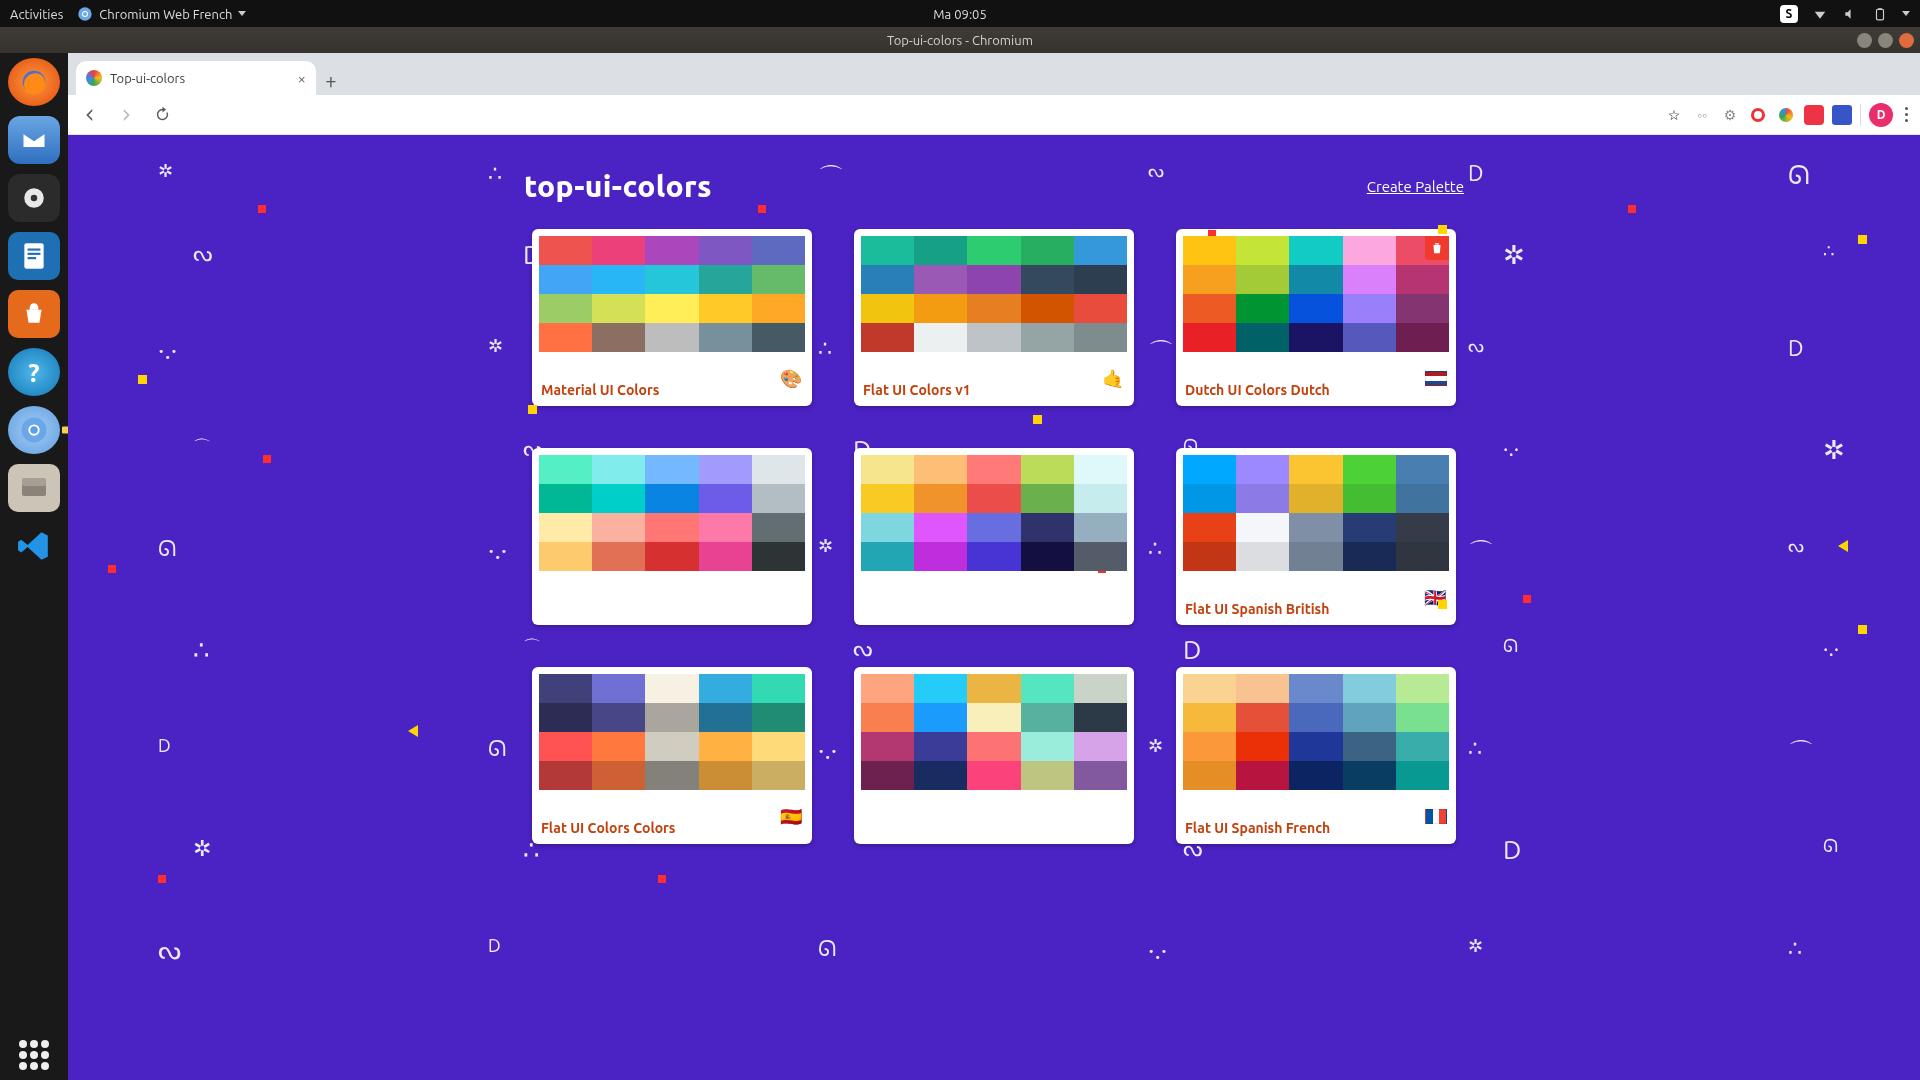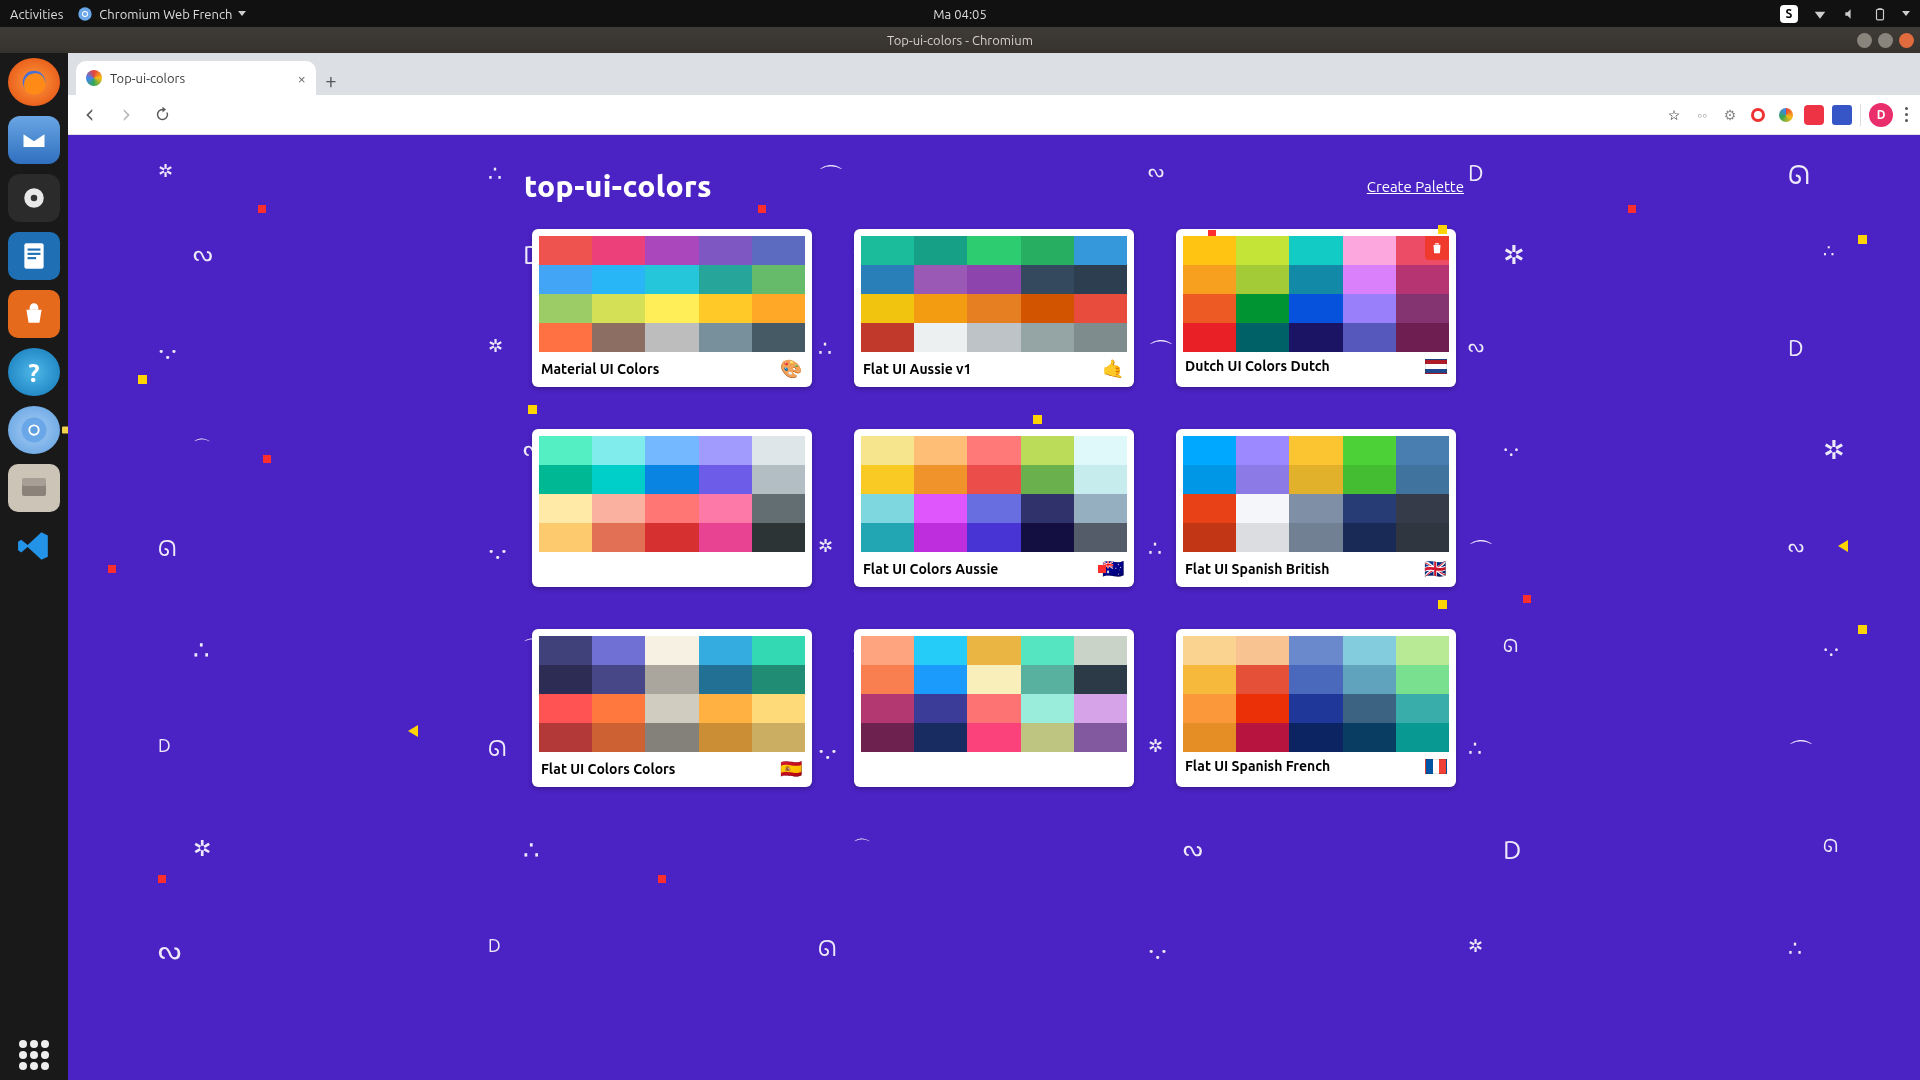--- a/index.html
+++ b/index.html
@@ -92,21 +92,21 @@
   .brand{color:#fff;font-weight:800;font-size:30px;letter-spacing:0.3px;}
   .create-link{color:#fff;font-size:15px;text-decoration:underline;}
 
   .grid{display:grid;grid-template-columns:repeat(3,280px);gap:42px 42px;justify-content:center;}
   .card{background:#fff;border-radius:6px;padding:7px 7px 2px 7px;box-shadow:0 2px 4px rgba(0,0,0,0.25);}
   .swatches{display:grid;grid-template-columns:repeat(5,1fr);grid-template-rows:repeat(4,29px);position:relative;}
   .swatch{}
   .del-badge{position:absolute;top:0;right:0;width:24px;height:24px;background:#ef3a2d;display:flex;align-items:center;justify-content:center;border-radius:0 0 0 4px;}
   .del-badge svg{width:14px;height:14px;fill:#fff;}
   .card-foot{display:flex;align-items:center;justify-content:space-between;padding:6px 2px 6px 2px;}
-  .card-title{font-size:14px;font-weight:700;color:#000000;}
+  .card-title{font-size:14px;font-weight:700;color:#c2410c;margin-top:24px;}
   .emoji{font-size:18px;}
   .flag{width:22px;height:15px;display:inline-block;border:1px solid rgba(0,0,0,0.1);}
 </style>
 </head>
 <body>
 
 <div class="topbar">
   <div class="left">
     <span>Activities</span>
     <span class="app">
@@ -114,21 +114,21 @@
         <svg viewBox="0 0 24 24" width="16" height="16">
             <circle cx="12" cy="12" r="10" fill="#6aa7e8"></circle>
             <circle cx="12" cy="12" r="4.5" fill="#fff"></circle>
             <circle cx="12" cy="12" r="3" fill="#6aa7e8"></circle>
           </svg>
       </span>
       <span>Chromium Web French</span>
       <span class="triangle-down"></span>
     </span>
   </div>
-  <div class="center">Ma 04:05</div>
+  <div class="center">Ma 09:05</div>
   <div class="right">
     <span class="skype-badge">S</span>
     <span class="sys-icon">
         <svg width="14" height="14" viewBox="0 0 24 24">
           <path fill="#ccc" d="M12 20l9-12H3z"></path>
         </svg>
       </span>
     <span class="sys-icon">
         <svg width="14" height="14" viewBox="0 0 24 24">
           <path fill="#ccc" d="M4 9v6h4l5 5V4L8 9H4z"></path>
@@ -398,21 +398,21 @@
               <div class="swatch" style="background: rgb(230, 126, 34);"></div>
               <div class="swatch" style="background: rgb(211, 84, 0);"></div>
               <div class="swatch" style="background: rgb(231, 76, 60);"></div>
               <div class="swatch" style="background: rgb(192, 57, 43);"></div>
               <div class="swatch" style="background: rgb(236, 240, 241);"></div>
               <div class="swatch" style="background: rgb(189, 195, 199);"></div>
               <div class="swatch" style="background: rgb(149, 165, 166);"></div>
               <div class="swatch" style="background: rgb(127, 140, 141);"></div>
             </div>
             <div class="card-foot">
-              <span class="card-title">Flat UI Aussie v1</span>
+              <span class="card-title">Flat UI Colors v1</span>
               <span class="emoji">🤙</span>
             </div>
           </div>
           <div class="card">
             <div class="swatches">
               <div class="swatch" style="background: rgb(255, 195, 18);"></div>
               <div class="swatch" style="background: rgb(196, 229, 56);"></div>
               <div class="swatch" style="background: rgb(18, 203, 196);"></div>
               <div class="swatch" style="background: rgb(253, 167, 223);"></div>
               <div class="swatch" style="background: rgb(237, 76, 103);"></div>
@@ -482,24 +482,20 @@
               <div class="swatch" style="background: rgb(224, 86, 253);"></div>
               <div class="swatch" style="background: rgb(104, 109, 224);"></div>
               <div class="swatch" style="background: rgb(48, 51, 107);"></div>
               <div class="swatch" style="background: rgb(149, 175, 192);"></div>
               <div class="swatch" style="background: rgb(34, 166, 179);"></div>
               <div class="swatch" style="background: rgb(190, 46, 221);"></div>
               <div class="swatch" style="background: rgb(72, 52, 212);"></div>
               <div class="swatch" style="background: rgb(19, 15, 64);"></div>
               <div class="swatch" style="background: rgb(83, 92, 104);"></div>
             </div>
-            <div class="card-foot">
-              <span class="card-title">Flat UI Colors Aussie</span>
-              <span class="emoji">🇦🇺</span>
-            </div>
           </div>
           <div class="card">
             <div class="swatches">
               <div class="swatch" style="background: rgb(0, 168, 255);"></div>
               <div class="swatch" style="background: rgb(156, 136, 255);"></div>
               <div class="swatch" style="background: rgb(251, 197, 49);"></div>
               <div class="swatch" style="background: rgb(76, 209, 55);"></div>
               <div class="swatch" style="background: rgb(72, 126, 176);"></div>
               <div class="swatch" style="background: rgb(0, 151, 230);"></div>
               <div class="swatch" style="background: rgb(140, 122, 230);"></div>

